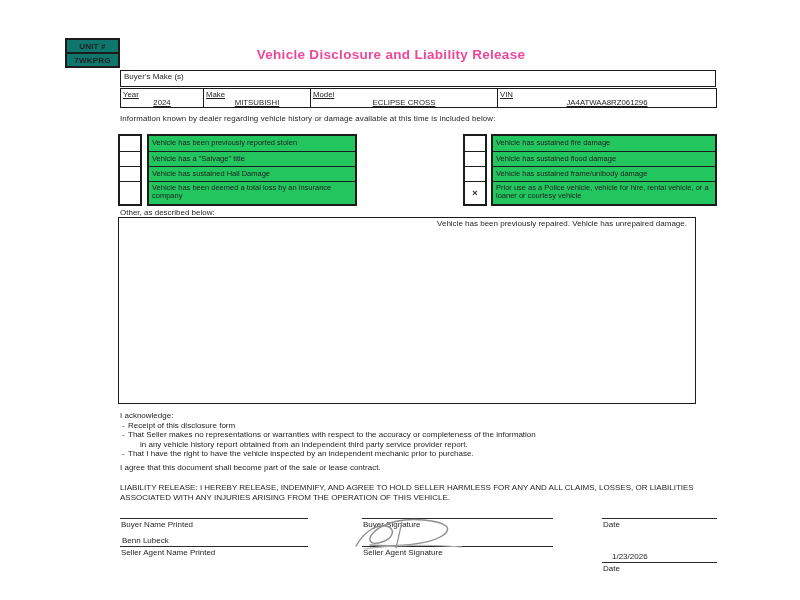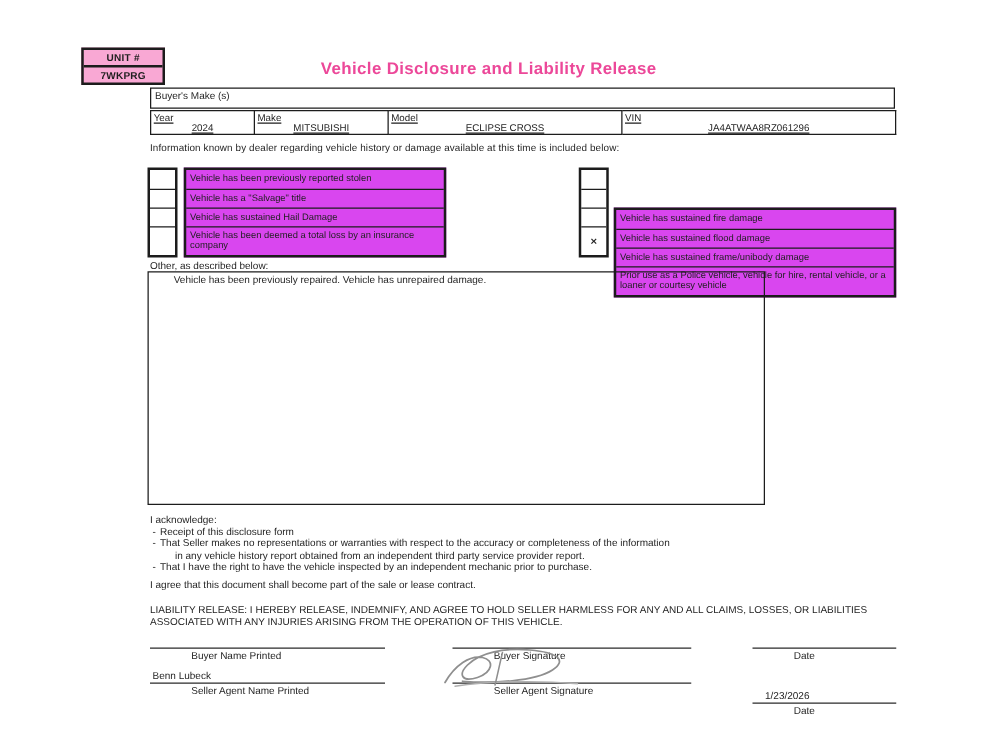--- a/index.html
+++ b/index.html
@@ -1,21 +1,21 @@
 <!DOCTYPE html>
 <html><head>
 <meta charset="utf-8">
 <style>
   * { margin:0; padding:0; box-sizing:border-box; }
   html,body { width:800px; height:600px; background:#fff; }
   body { font-family:"Liberation Sans","DejaVu Sans",sans-serif; color:#1f1f1f; }
   .doc { position:relative; width:800px; height:600px; background:#ffffff; overflow:hidden; }
 
   
-  .unit-box { position:absolute; left:65px; top:38px; width:67px; border:2px solid #1c1c1c; background:#f9a8d4; text-align:center; }
+  .unit-box { position:absolute; left:65px; top:38px; width:55px; border:2px solid #1c1c1c; background:#0f766e; text-align:center; }
   .unit-cell { font-size:8px; font-weight:bold; padding:1.5px 0; letter-spacing:.2px; }
   .unit-cell + .unit-cell { border-top:2px solid #1c1c1c; }
 
   
   .title { position:absolute; left:0; top:47px; width:782px; text-align:center; font-size:13.5px; font-weight:600; color:#ec4899; letter-spacing:.3px; }
 
   
   .buyer-box { position:absolute; left:120px; top:70px; width:596px; height:17px; border:1.5px solid #1c1c1c; font-size:8px; padding:1px 3px; }
 
   
@@ -24,42 +24,42 @@
   .veh-label { display:block; font-size:7.8px; padding:1px 2px 0; }
   .veh-value { display:block; font-size:7.8px; text-align:center; margin-top:-1px; }
 
   .intro { position:absolute; left:120px; top:114px; font-size:7.9px; letter-spacing:.1px; }
 
   
   .chk-col { position:absolute; width:24px; border:2px solid #1c1c1c; background:#fff; }
   .chk { height:15px; border-top:1.5px solid #1c1c1c; text-align:center; font-size:9px; font-weight:bold; line-height:14px; }
   .chk:first-child { border-top:none; }
   .chk.tall { height:23px; line-height:22px; }
-  .txt-col { position:absolute; border:2px solid #1c1c1c; background:#d946ef; }
+  .txt-col { position:absolute; border:2px solid #1c1c1c; background:#22c55e; }
   .txt-row { height:15px; border-top:1.5px solid #1c1c1c; font-size:7.5px; line-height:8.4px; padding:3px 3px 0; overflow:hidden; }
   .txt-row:first-child { border-top:none; }
   .txt-row.tall { height:23px; padding-top:2px; }
 
   .other-label { position:absolute; left:120px; top:208px; font-size:8px; }
-  .other-box { position:absolute; left:118px; top:217px; width:494px; height:187px; border:1.5px solid #1c1c1c; font-size:8px; padding:1px 20px; }
+  .other-box { position:absolute; left:118px; top:217px; width:578px; height:187px; border:1.5px solid #1c1c1c; font-size:8px; padding:1px 8px;text-align:right; }
 
   
   .ack { position:absolute; left:120px; top:411px; font-size:8px; line-height:9.6px; width:580px; }
   .ack-row { display:flex; }
   .dash { width:8px; padding-left:2px; flex:none; }
   .cont { padding-left:20px; }
   .agree { position:absolute; left:120px; top:463px; font-size:8px; }
   .liability { position:absolute; left:120px; top:483px; width:578px; font-size:8px; line-height:10px; }
 
   
   .sig { position:absolute; }
   .sig-value { height:10px; font-size:8px; padding-left:2px; }
   .sig-value.indent { padding-left:10px;margin-top:16px; }
   .sig-rule { border-top:1.2px solid #2b2b2b; }
-  .sig-label { font-size:8px; padding-top:1px; padding-left:1px;margin-left:32px; }
+  .sig-label { font-size:8px; padding-top:1px; padding-left:1px; }
   .sig.c1 { left:120px; width:188px; }
   .sig.c2 { left:362px; width:191px; }
   .sig.c3 { left:602px; width:115px; }
   .sig.r1 { top:518px; }
   .sig.r2 { top:536px; }
   .scribble { position:absolute; left:350px; top:514px; width:122px; height:40px; z-index:3; pointer-events:none; }
 </style>
 </head>
 <body>
 
@@ -113,21 +113,21 @@
     <div class="txt-row">Vehicle has sustained Hail Damage</div>
     <div class="txt-row tall">Vehicle has been deemed a total loss by an insurance company</div>
   </div>
 
   <div class="chk-col" style="left:463px; top:134px;">
     <div class="chk"></div>
     <div class="chk"></div>
     <div class="chk"></div>
     <div class="chk tall">×</div>
   </div>
-  <div class="txt-col" style="left:491px; top:134px; width:226px;margin-top:32px;">
+  <div class="txt-col" style="left:491px; top:134px; width:226px;">
     <div class="txt-row">Vehicle has sustained fire damage</div>
     <div class="txt-row">Vehicle has sustained flood damage</div>
     <div class="txt-row">Vehicle has sustained frame/unibody damage</div>
     <div class="txt-row tall">Prior use as a Police vehicle, vehicle for hire, rental vehicle, or a loaner or courtesy vehicle</div>
   </div>
 
   <div class="other-label">Other, as described below:</div>
   <div class="other-box">
     <span>Vehicle has been previously repaired. Vehicle has unrepaired damage.</span>
   </div>

